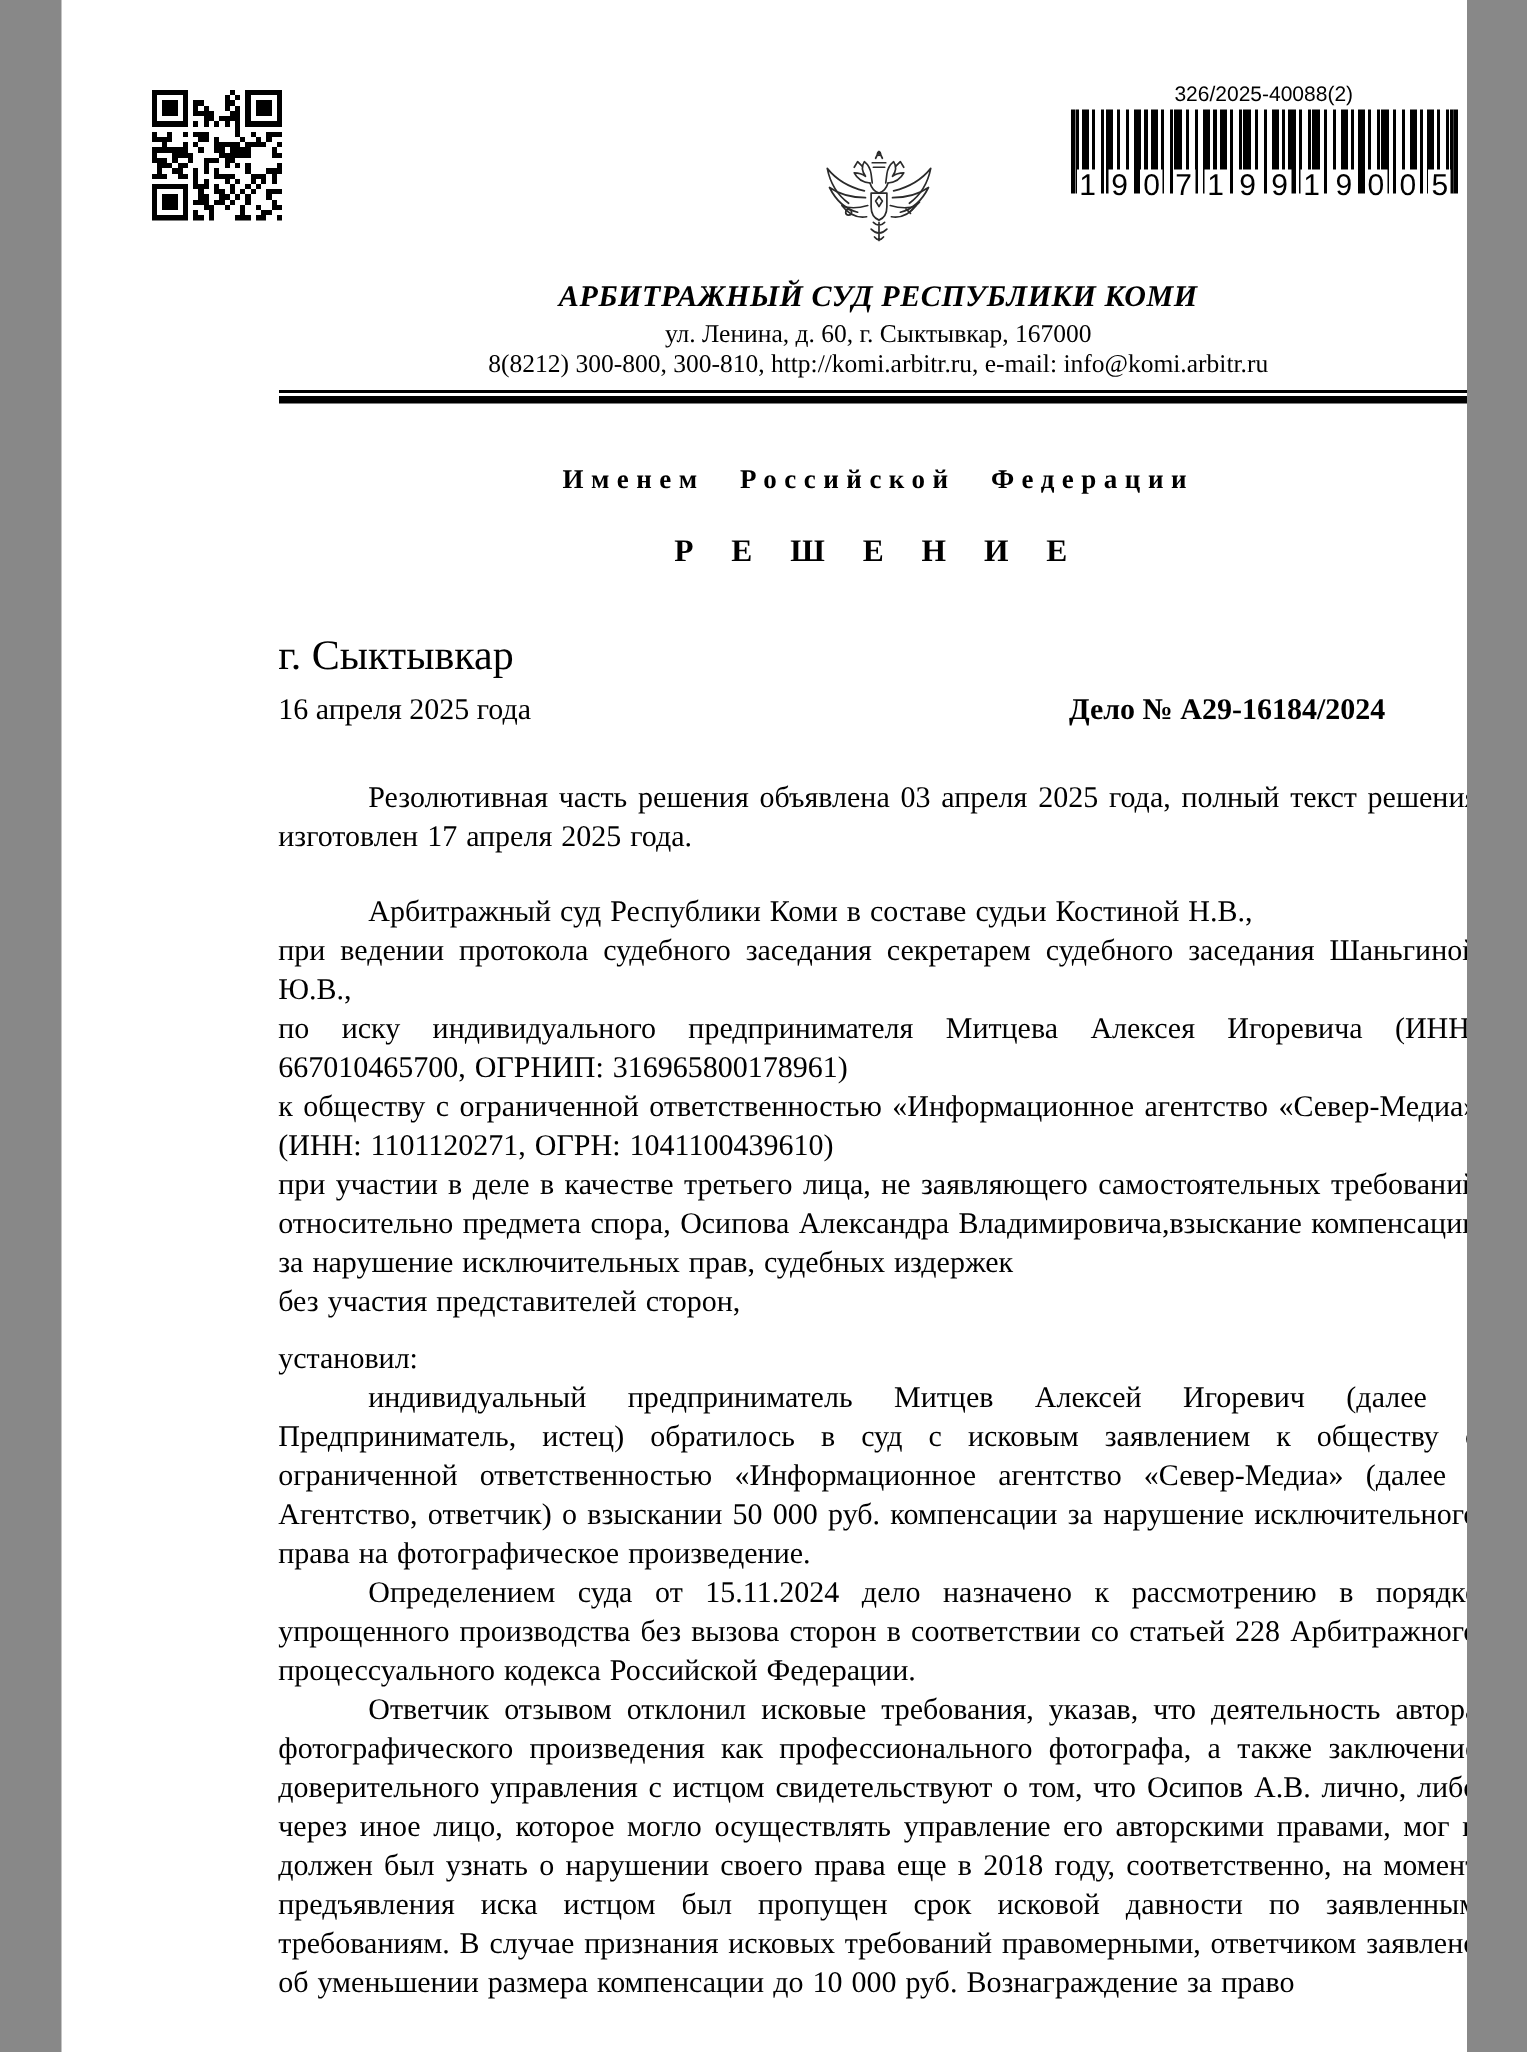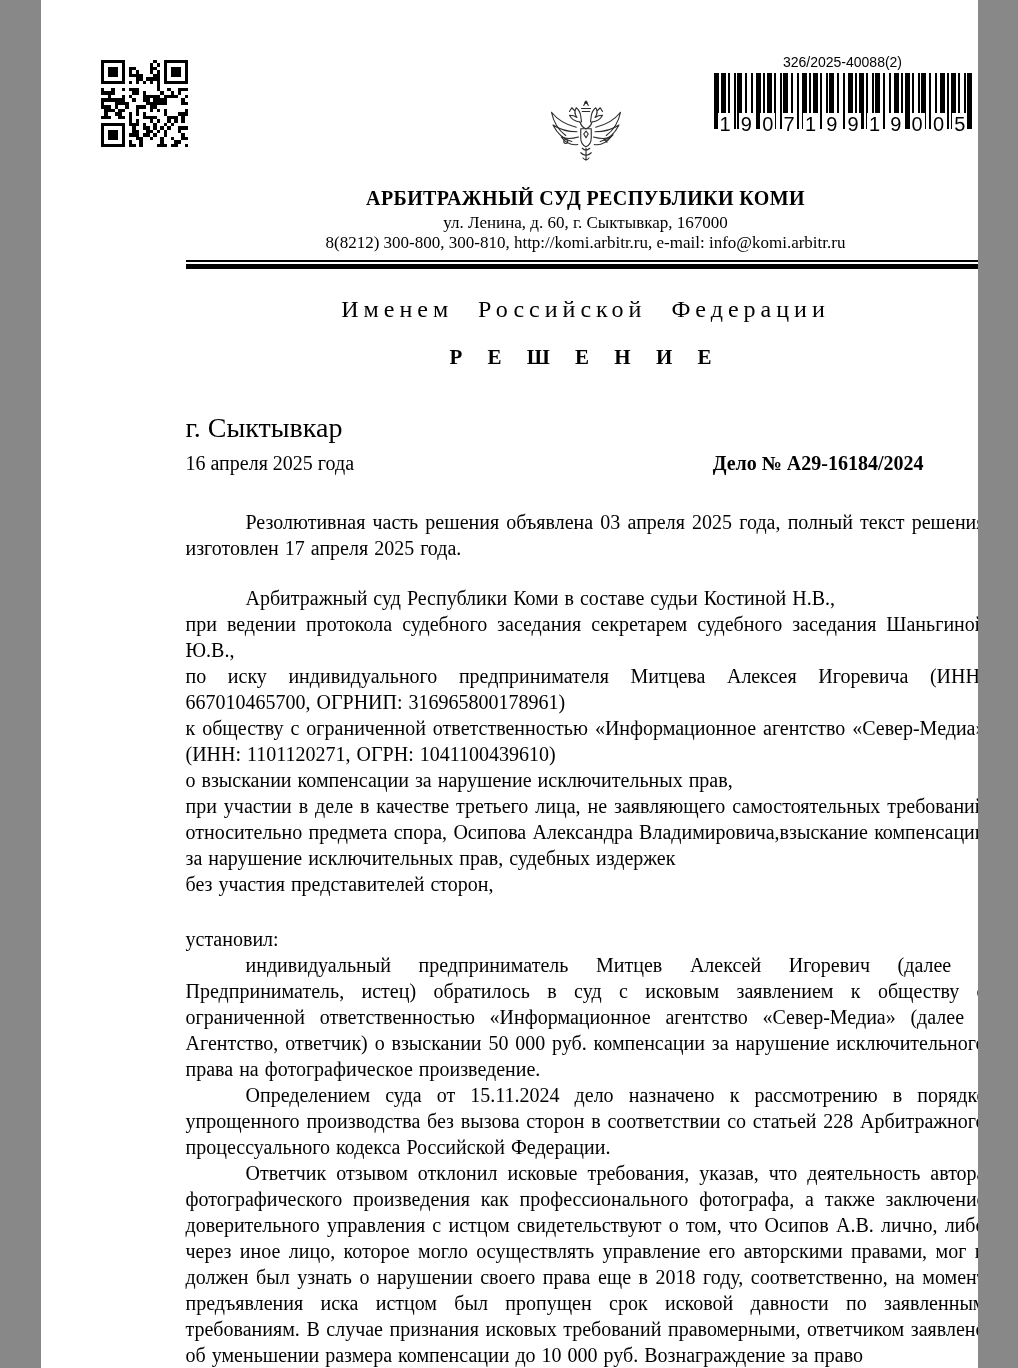--- a/index.html
+++ b/index.html
@@ -27,38 +27,38 @@
   }
   .barcode-digits{
     position:relative;margin-top:-16px;
     font-family:"Liberation Sans", sans-serif;font-size:20px;line-height:22px;
     display:flex;justify-content:space-between;padding:0 4px;
   }
   .barcode-digits span{background:#fff;padding:0 2px;}
   
   .content{margin-left:145px;width:800px;}
   .emblem{display:block;margin:98px auto 0;width:90px;height:84px;}
-  .court-name{margin-top:5px;text-align:center;font-weight:bold;font-size:20px;line-height:22px;letter-spacing:.4px;}
+  .court-name{margin-top:5px;text-align:center;font-weight:bold;font-size:20px;line-height:22px;letter-spacing:.4px;font-style:italic;}
   .court-address{margin-top:4px;text-align:center;font-size:17px;line-height:20px;}
   .court-contacts{text-align:center;font-size:17px;line-height:20px;}
   .rule{margin-top:7px;}
   .rule .thin{height:0;border-top:2px solid #000;}
   .rule .thick{height:5px;background:#000;margin-top:2px;}
-  .doc-heading-1{margin-top:28px;text-align:center;font-weight:normal;font-size:24px;letter-spacing:5px;word-spacing:14px;line-height:24px;}
+  .doc-heading-1{margin-top:38px;text-align:center;font-weight:bold;font-size:18px;letter-spacing:5px;word-spacing:14px;line-height:24px;}
   .doc-heading-2{margin-top:24px;text-align:center;font-weight:bold;font-size:21px;letter-spacing:10px;line-height:24px;}
   
   .city{margin-top:46px;font-size:28px;line-height:26px;}
   .case-row{margin-top:9px;display:flex;justify-content:space-between;align-items:flex-start;font-size:20px;line-height:26px;}
   .case-no{font-weight:bold;padding-right:62px;margin-left:27px;}
   
   .body{margin-top:33px;}
   .para{margin:0;font-size:20px;line-height:26px;text-align:justify;word-spacing:1px;}
   .indent{text-indent:60px;}
   .gap-before{margin-top:24px;}
-  .gap-before-sm{margin-top:29px;}
+  .gap-before-sm{margin-top:12px;}
 </style>
 </head>
 <body>
 
 <div class="page">
 
   <div class="qr">
     <svg id="qr-svg" viewBox="0 0 25 25" width="87" height="87" shape-rendering="crispEdges">
         <rect x="15" y="0" width="1" height="1" fill="#000"></rect>
         <rect x="14" y="1" width="1" height="1" fill="#000"></rect>
@@ -326,21 +326,20 @@
       <span>16 апреля 2025 года</span>
       <span class="case-no">Дело № А29-16184/2024</span>
     </div>
 
     <div class="body">
       <p class="para indent">Резолютивная часть решения объявлена 03 апреля 2025 года, полный текст решения изготовлен 17 апреля 2025 года.</p>
       <p class="para indent gap-before">Арбитражный суд Республики Коми в составе судьи Костиной Н.В.,</p>
       <p class="para">при ведении протокола судебного заседания секретарем судебного заседания Шаньгиной Ю.В.,</p>
       <p class="para">по иску индивидуального предпринимателя Митцева Алексея Игоревича (ИНН: 667010465700, ОГРНИП: 316965800178961)</p>
       <p class="para">к обществу с ограниченной ответственностью «Информационное агентство «Север-Медиа» (ИНН: 1101120271, ОГРН: 1041100439610)</p>
-      <p class="para">о взыскании компенсации за нарушение исключительных прав,</p>
       <p class="para">при участии в деле в качестве третьего лица, не заявляющего самостоятельных требований относительно предмета спора, Осипова Александра Владимировича,взыскание компенсации за нарушение исключительных прав, судебных издержек</p>
       <p class="para">без участия представителей сторон,</p>
       <p class="para gap-before-sm">установил:</p>
       <p class="para indent">индивидуальный предприниматель Митцев Алексей Игоревич (далее - Предприниматель, истец) обратилось в суд с исковым заявлением к обществу с ограниченной ответственностью «Информационное агентство «Север-Медиа» (далее - Агентство, ответчик) о взыскании 50 000 руб. компенсации за нарушение исключительного права на фотографическое произведение.</p>
       <p class="para indent">Определением суда от 15.11.2024 дело назначено к рассмотрению в порядке упрощенного производства без вызова сторон в соответствии со статьей 228 Арбитражного процессуального кодекса Российской Федерации.</p>
       <p class="para indent">Ответчик отзывом отклонил исковые требования, указав, что деятельность автора фотографического произведения как профессионального фотографа, а также заключение доверительного управления с истцом свидетельствуют о том, что Осипов А.В. лично, либо через иное лицо, которое могло осуществлять управление его авторскими правами, мог и должен был узнать о нарушении своего права еще в 2018 году, соответственно, на момент предъявления иска истцом был пропущен срок исковой давности по заявленным требованиям. В случае признания исковых требований правомерными, ответчиком заявлено об уменьшении размера компенсации до 10 000 руб. Вознаграждение за право</p>
     </div>
 
   </div>
 </div>

